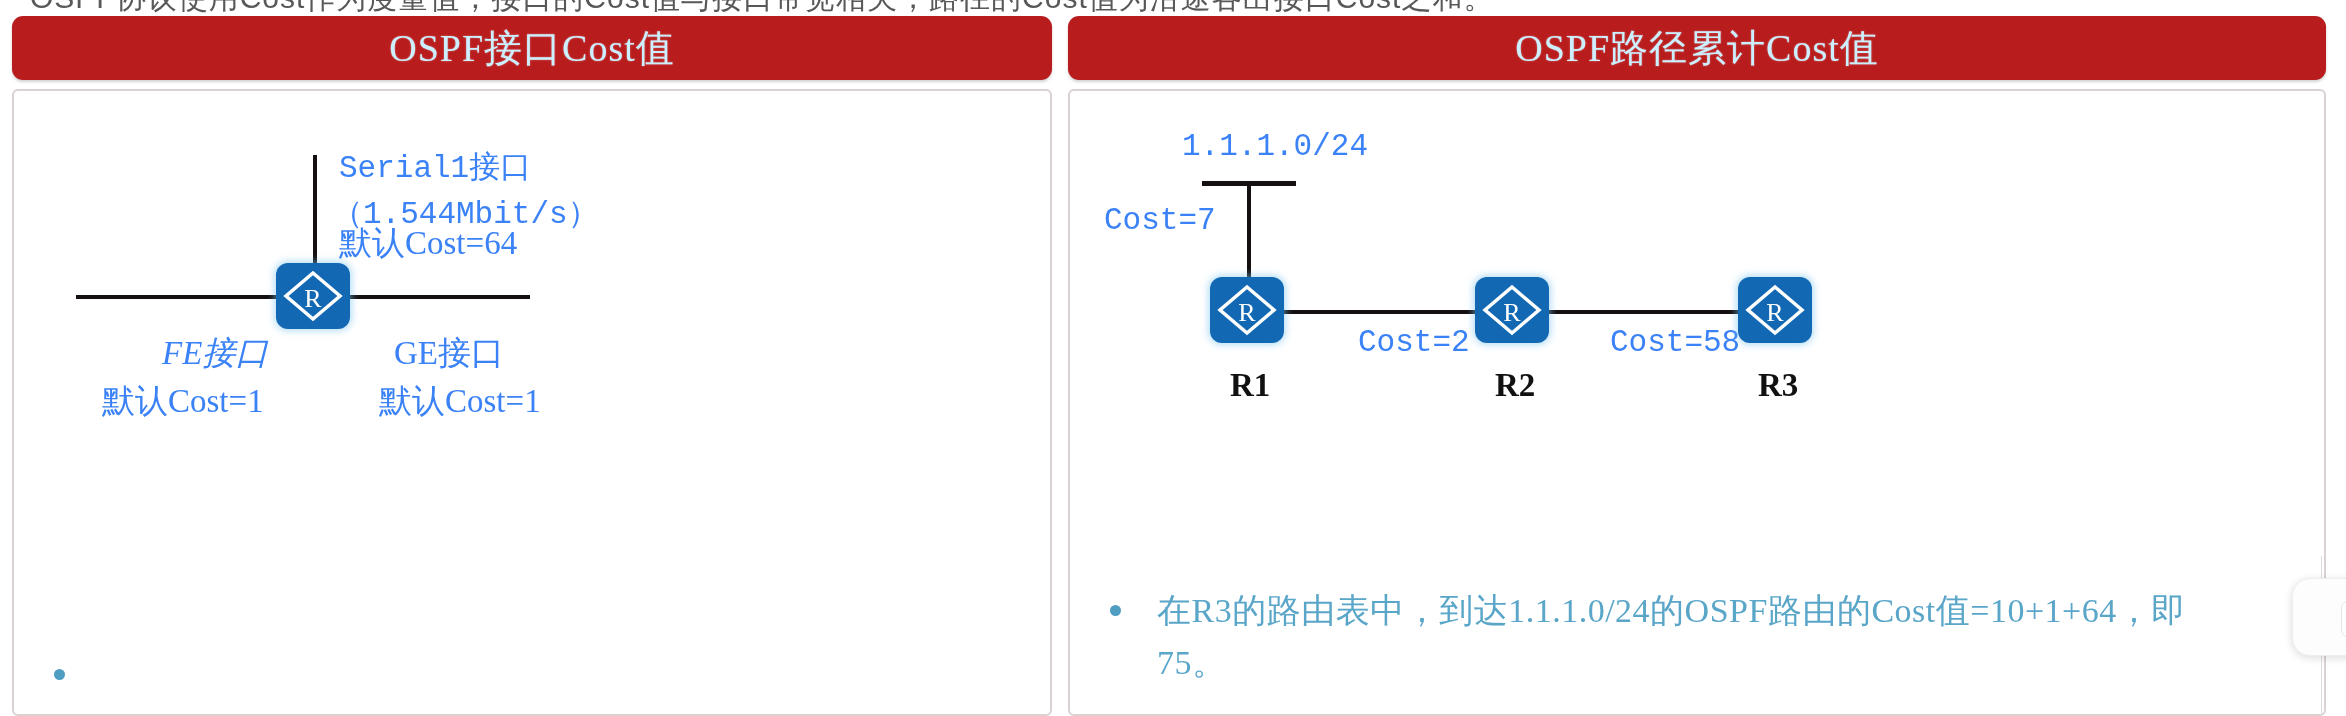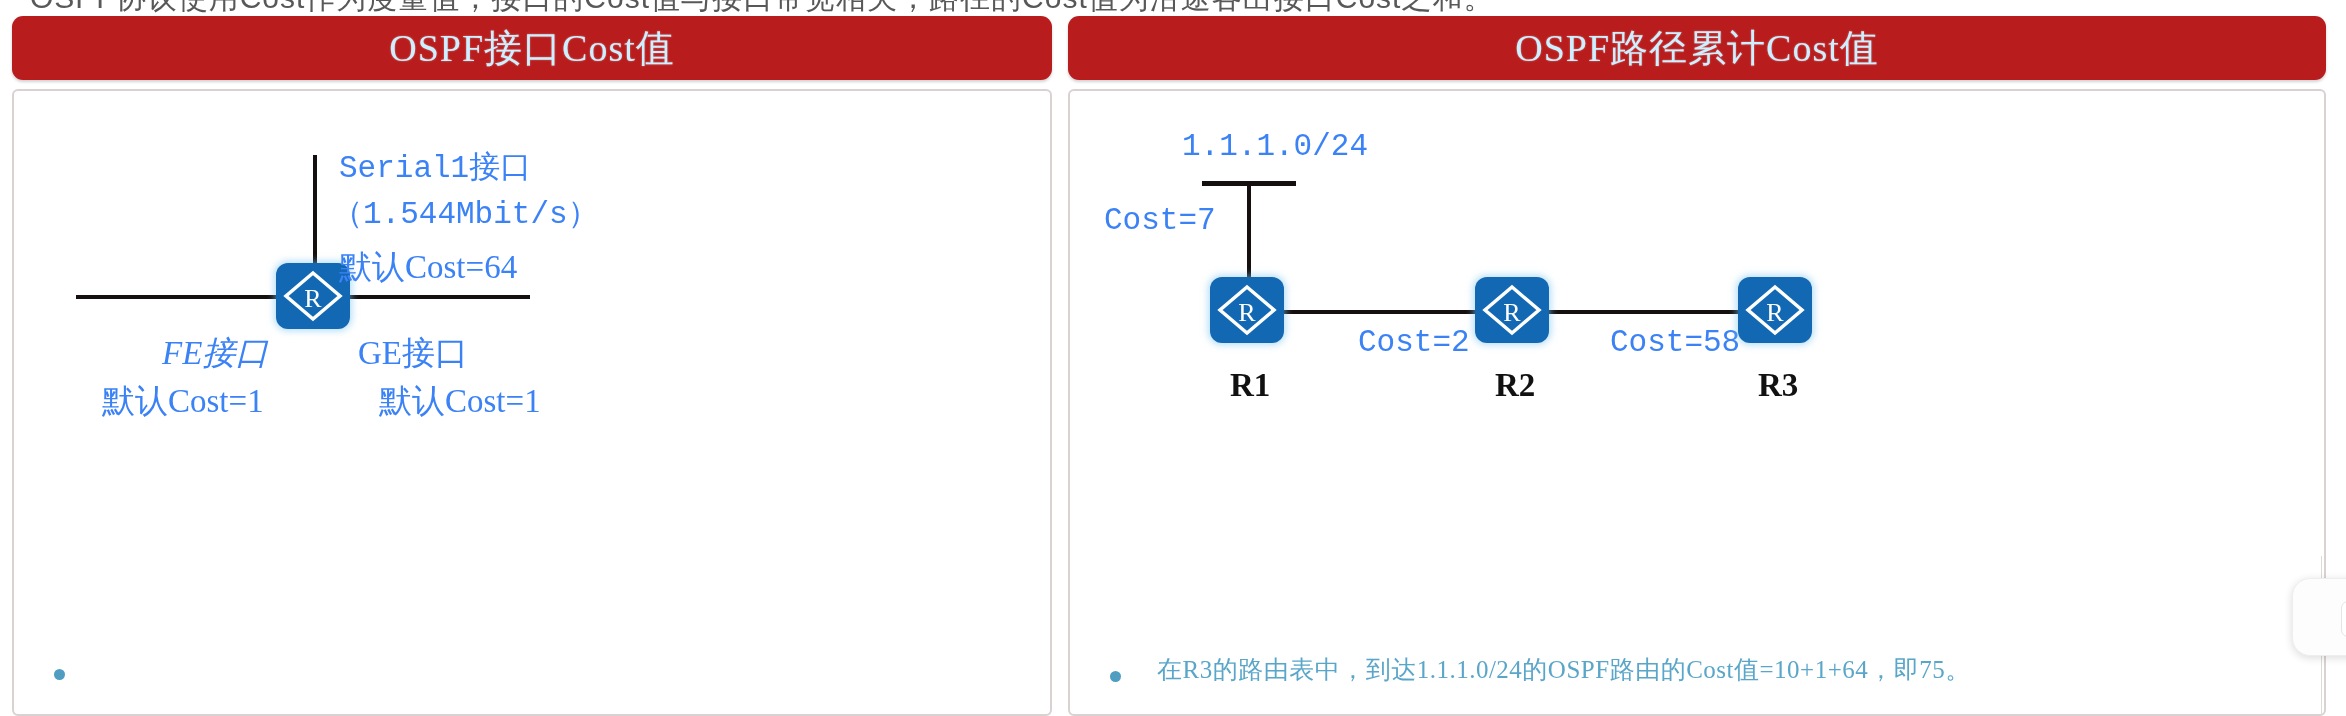--- a/index.html
+++ b/index.html
@@ -149,21 +149,21 @@
   }
   .bullet-dot {
     flex: 0 0 auto;
     width: 11px;
     height: 11px;
     border-radius: 50%;
     background: #4f9ec2;
     margin: 20px 36px 0 14px;
   }
   .bullet-text {
-    font-size: 25px;
+    font-size: 34px;
     line-height: 1.55;
     color: #5aa6c9;
     font-family: "Liberation Serif", "DejaVu Serif", serif;
     letter-spacing: .5px;
   }
 
   
   .edge-widget {
     position: absolute;
     right: -34px;
@@ -217,26 +217,26 @@
 
         <div class="router" style="left:262px; top:172px;">
           <svg viewBox="0 0 74 66" aria-hidden="true">
             <polygon points="37,10 64,33 37,56 10,33" fill="none" stroke="#ffffff" stroke-width="3.5"></polygon>
             <text x="37" y="44" font-family="Liberation Serif, serif" font-size="26" fill="#ffffff" text-anchor="middle">R</text>
           </svg>
         </div>
 
         <div class="dlabel mono" style="left:325px; top:58px;">Serial1接口</div>
         <div class="dlabel mono" style="left:318px; top:104px;">（1.544Mbit/s）</div>
-        <div class="dlabel" style="left:325px; top:156px;">默认Cost=64</div>
+        <div class="dlabel" style="left:325px; top:132px;">默认Cost=64</div>
 
         <div class="dlabel" style="left:148px; top:242px;font-style:italic;">FE接口</div>
         <div class="dlabel" style="left:88px; top:290px;">默认Cost=1</div>
 
-        <div class="dlabel" style="left:344px; top:242px;font-family:Liberation Serif, serif;">GE接口</div>
+        <div class="dlabel" style="left:380px; top:242px;font-family:Liberation Serif, serif;">GE接口</div>
         <div class="dlabel" style="left:365px; top:290px;">默认Cost=1</div>
       </div>
 
       <div class="bullets">
         <div class="bullet">
           <span class="bullet-dot"></span>
         </div>
       </div>
     </div>
   </section>

